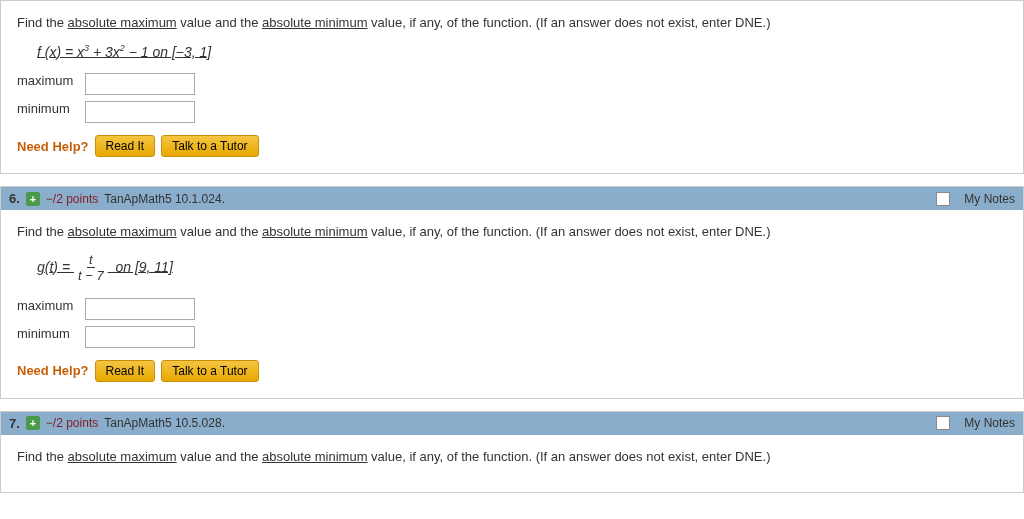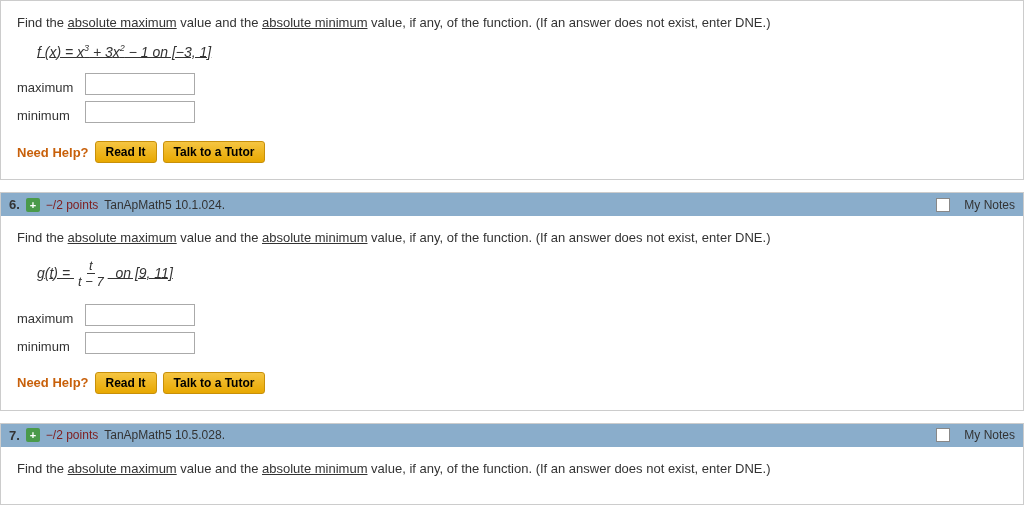--- a/index.html
+++ b/index.html
@@ -108,21 +108,21 @@
       line-height: 1.2;
     }
 
     .math-display .frac .den {
       padding: 0 2px;
       line-height: 1.2;
     }
 
     .answer-row {
       display: flex;
-      align-items: flex-end;
+      align-items: flex-start;
       margin-bottom: 6px;
       gap: 8px;
     }
 
     .answer-label {
       width: 60px;
       font-size: 13px;
       color: #333;
     }
 
@@ -131,38 +131,38 @@
       height: 22px;
       border: 1px solid #aaa;
       padding: 2px 4px;
       font-size: 13px;
     }
 
     .need-help-row {
       display: flex;
       align-items: center;
       gap: 6px;
-      margin-top: 18px;
+      margin-top: 12px;
     }
 
     .need-help-label {
       color: #c8600a;
       font-weight: bold;
       font-size: 13px;
     }
 
     .help-button {
       padding: 3px 10px;
       font-size: 12px;
       background: linear-gradient(to bottom, #f5c542, #e8a800);
       border: 1px solid #c8900a;
       border-radius: 3px;
       cursor: pointer;
       color: #000;
-      font-weight: bold;
+      font-weight: normal;
     }
 
     sup { font-size: 9px; vertical-align: super; }
 
     .top-partial {
       border: 1px solid #ccc;
       margin-bottom: 12px;
       background: #fff;
     }
 

